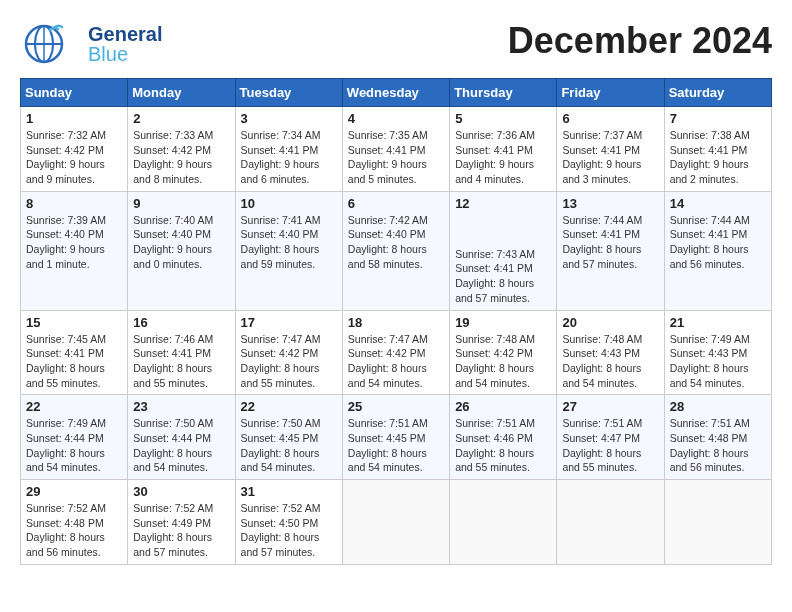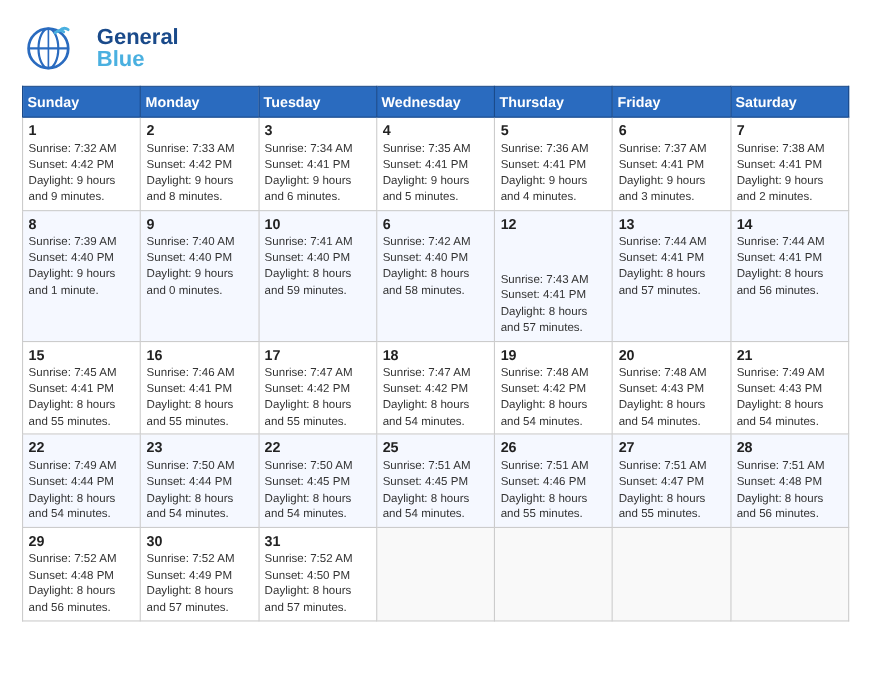--- a/index.html
+++ b/index.html
@@ -87,25 +87,26 @@
           <ellipse cx="24" cy="24" rx="9" ry="18" fill="none" stroke="#2a6bbf" stroke-width="2"></ellipse>
           <line x1="6" y1="24" x2="42" y2="24" stroke="#2a6bbf" stroke-width="2"></line>
           <line x1="24" y1="6" x2="24" y2="42" stroke="#2a6bbf" stroke-width="1.5"></line>
 
           <path d="M30 10 Q34 6 38 9" fill="none" stroke="#4ab0e0" stroke-width="2.5" stroke-linecap="round"></path>
           <path d="M34 8 Q38 4 42 7" fill="none" stroke="#4ab0e0" stroke-width="2.5" stroke-linecap="round"></path>
         </svg>
       </div>
       <div style="display:flex;flex-direction:column;margin-left:4px;">
         <span style="font-size:20px;font-weight:bold;color:#1a4a8a;line-height:1;">General</span>
-        <span style="font-size:20px;font-weight:bold;color:#4ab0e0;line-height:1;">Blue</span>
+        <span style="font-size:20px;font-weight:normal;color:#4ab0e0;line-height:1;">Blue</span>
       </div>
     </div>
   </div>
   <div class="title-area">
+    <div class="month-title">December 2024</div>
   </div>
 </div>
 
 <table class="calendar">
   <thead>
     <tr>
     <th>Sunday</th>
         <th>Monday</th>
         <th>Tuesday</th>
         <th>Wednesday</th>

